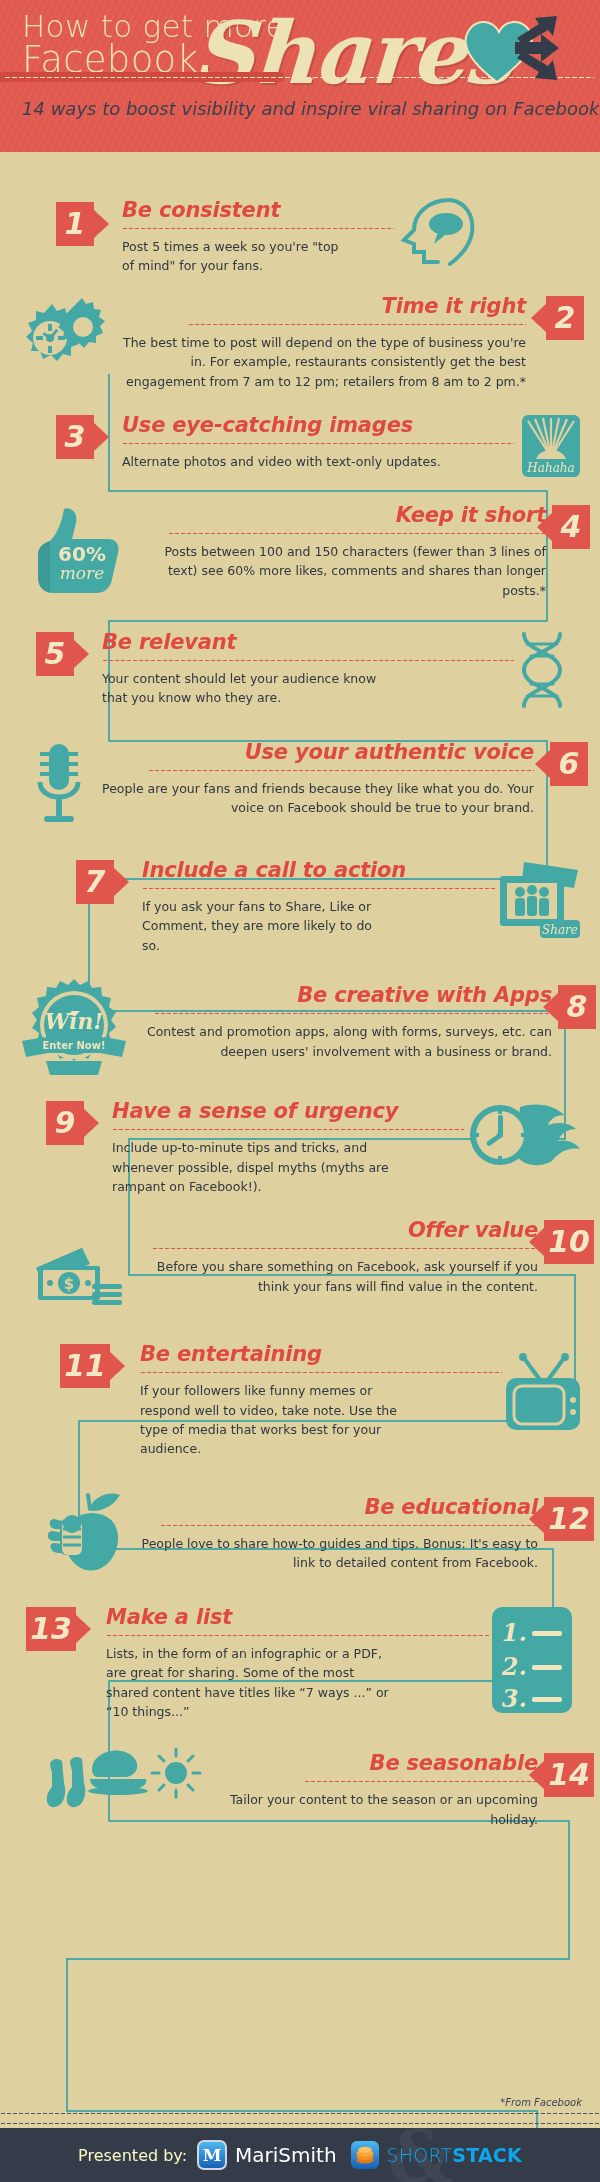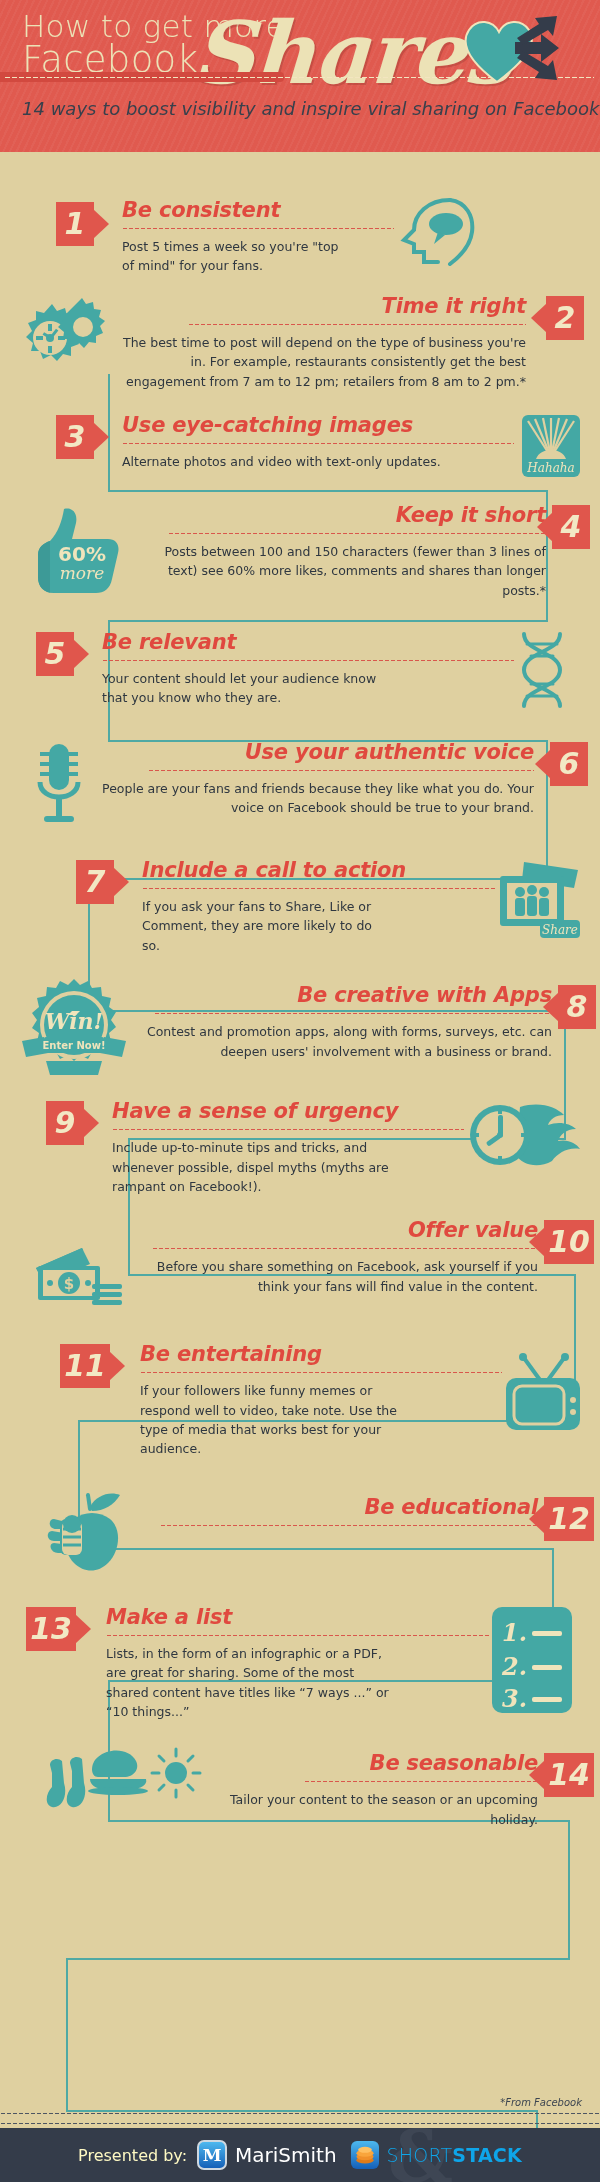--- a/index.html
+++ b/index.html
@@ -571,20 +571,21 @@
               <line x1="19" y1="44" x2="37" y2="44"></line>
               <line x1="19" y1="52" x2="37" y2="52"></line>
               <line x1="19" y1="60" x2="37" y2="60"></line>
             </g>
             <circle cx="28" cy="39" r="9" class="teal"></circle>
           </svg>
         </div>
         <div style="flex:1; padding-right:6px; padding-top:10px;">
           <div class="tip-title ta-right">Be educational</div>
           <div class="tip-rule" style="margin-left:22px;"></div>
+          <div class="tip-body ta-right">People love to share how-to guides and tips.  Bonus: It's easy to link to detailed content from Facebook.</div>
         </div>
         <div style="flex:none; padding-top:12px;">
           <div class="badge w2 left">12</div>
         </div>
       </div>
     </div>
 
     <div class="tip" style="padding:30px 0 0 0;">
       <div class="row" style="padding-left:26px; padding-right:26px;">
         <div style="flex:none; padding-top:2px;">

